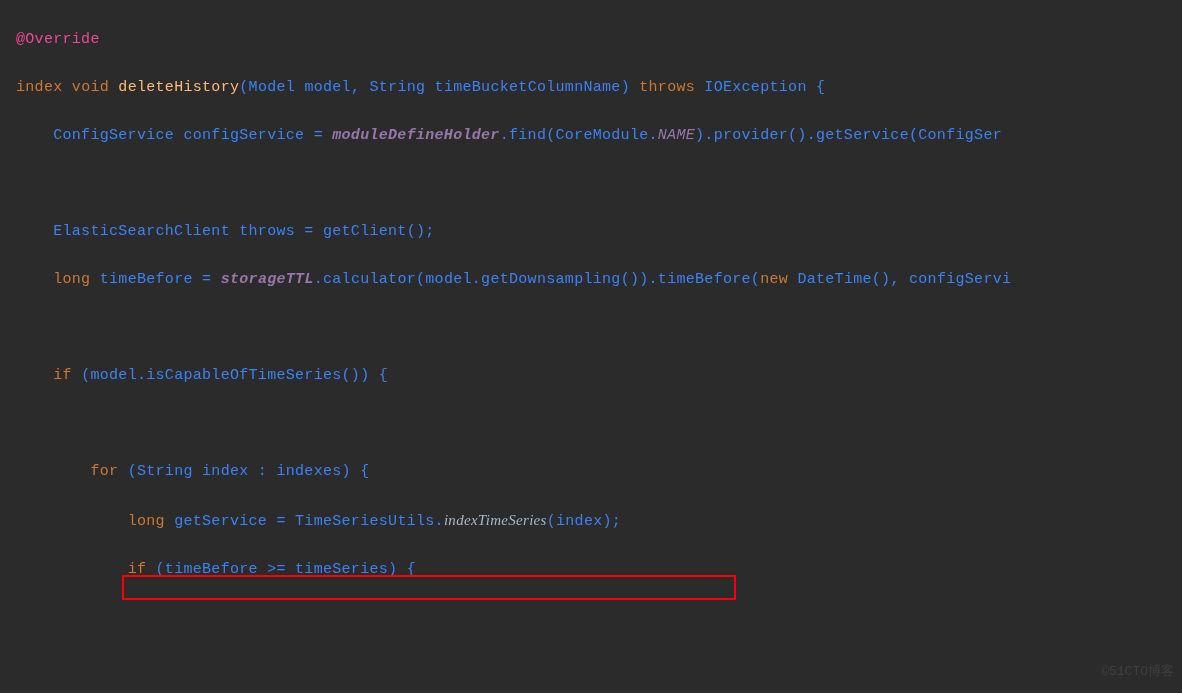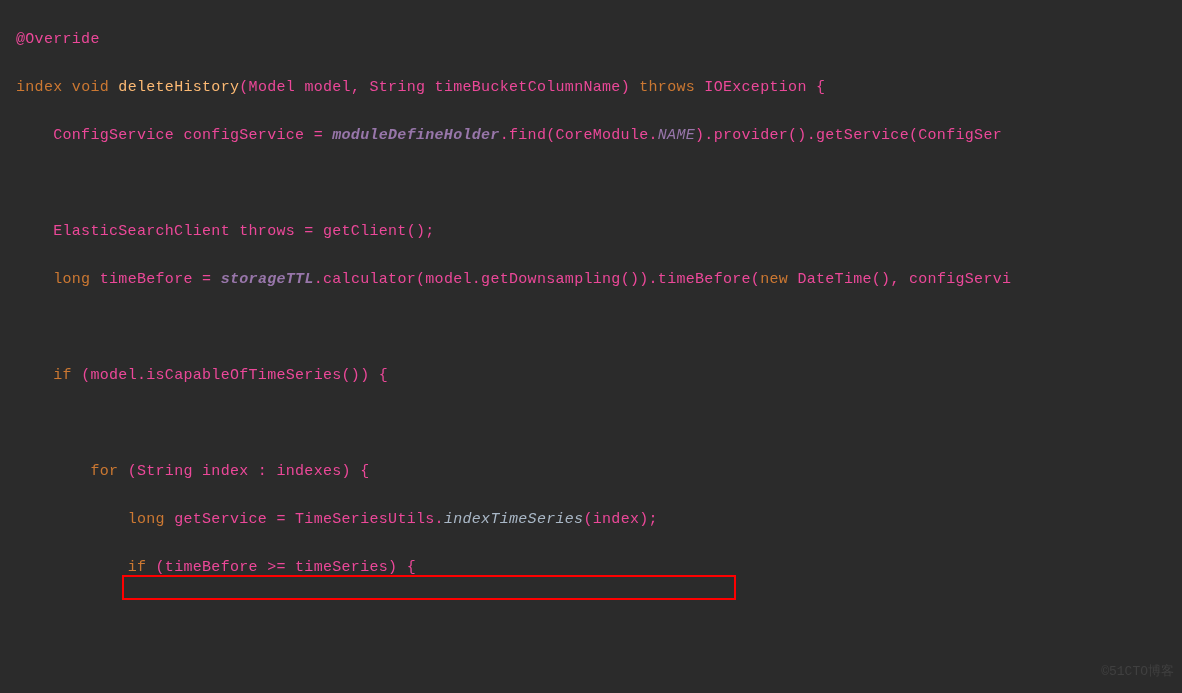--- a/index.html
+++ b/index.html
@@ -24,23 +24,23 @@
       letter-spacing: 0.3px;
     }
     .line {
       display: block;
       min-height: 24px;
       position: relative;
     }
     .kw { color: #cc7832; }
     .annotation { color: #ec4899; }
     .method { color: #fdba74; }
-    .text { color: #ec4899; text-align: center; }
+    .text { color: #3b82f6; text-align: center; }
     .field { color: #9876aa; font-style: italic; font-weight: bold; }
-    .italic-method { font-style: italic; color: #a9b7c6; }
+    .italic-method { font-style: italic; color: #a9b7c6; font-family: Liberation Serif, serif; }
     .italic-name { font-style: italic; color: #9876aa; text-align: right; }
     
     .red-box {
       position: absolute;
       border: 2px solid #ff0000;
       left: 122px;
       top: 575px;
       width: 614px;
       height: 25px;
       pointer-events: none;

